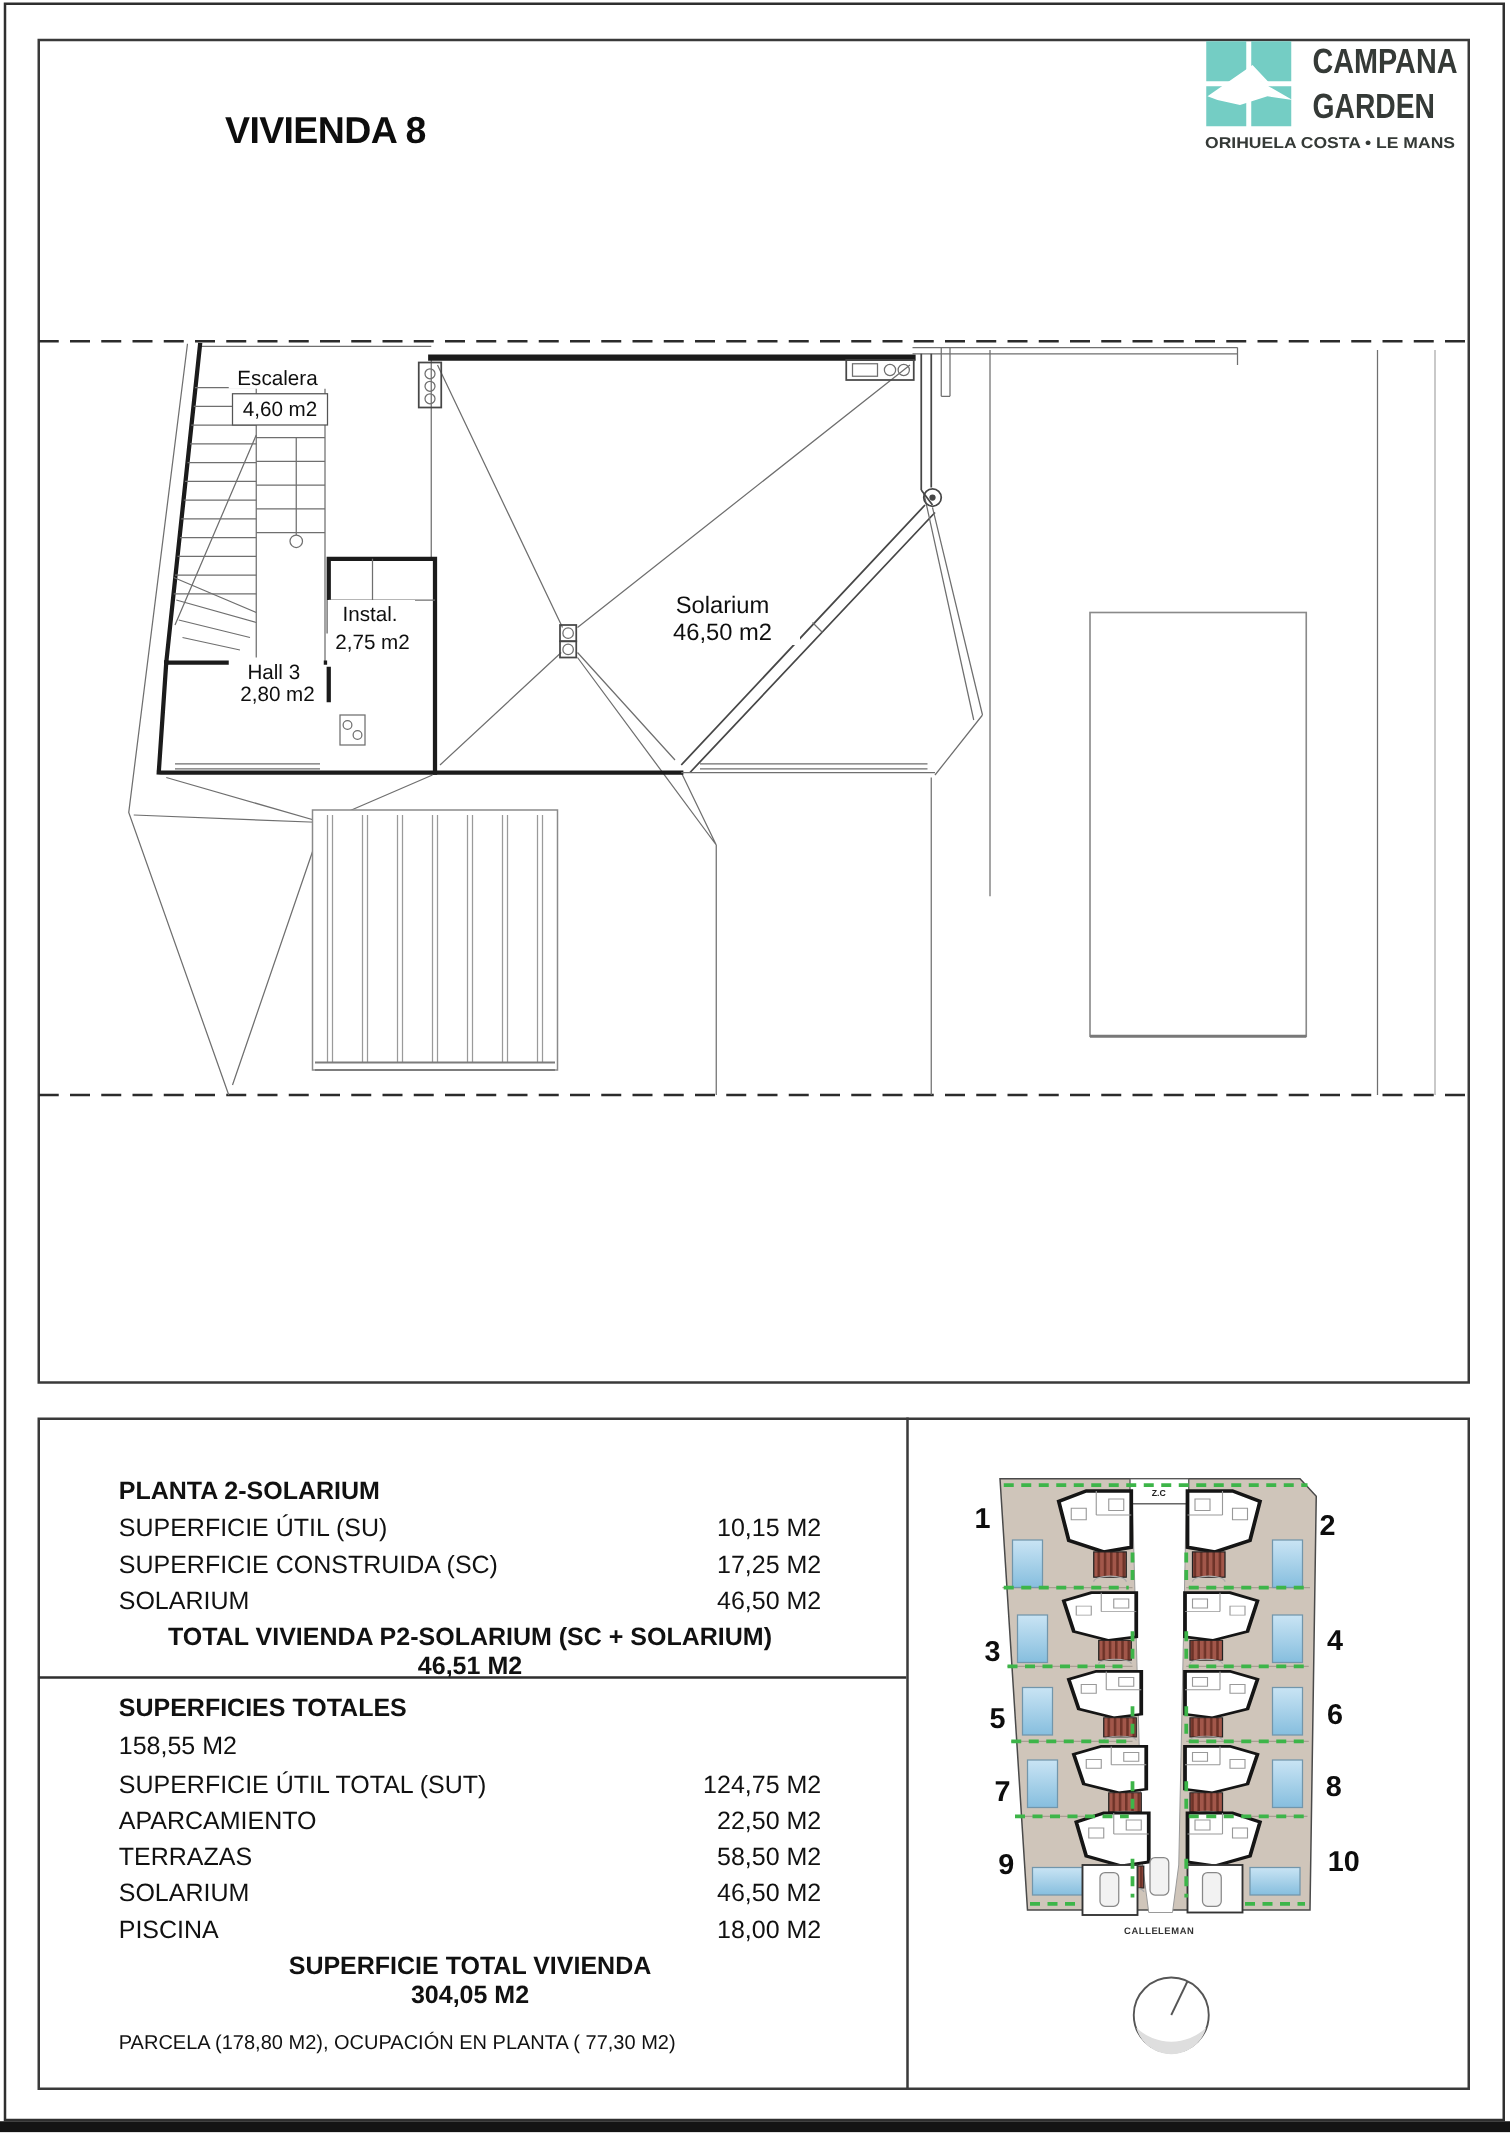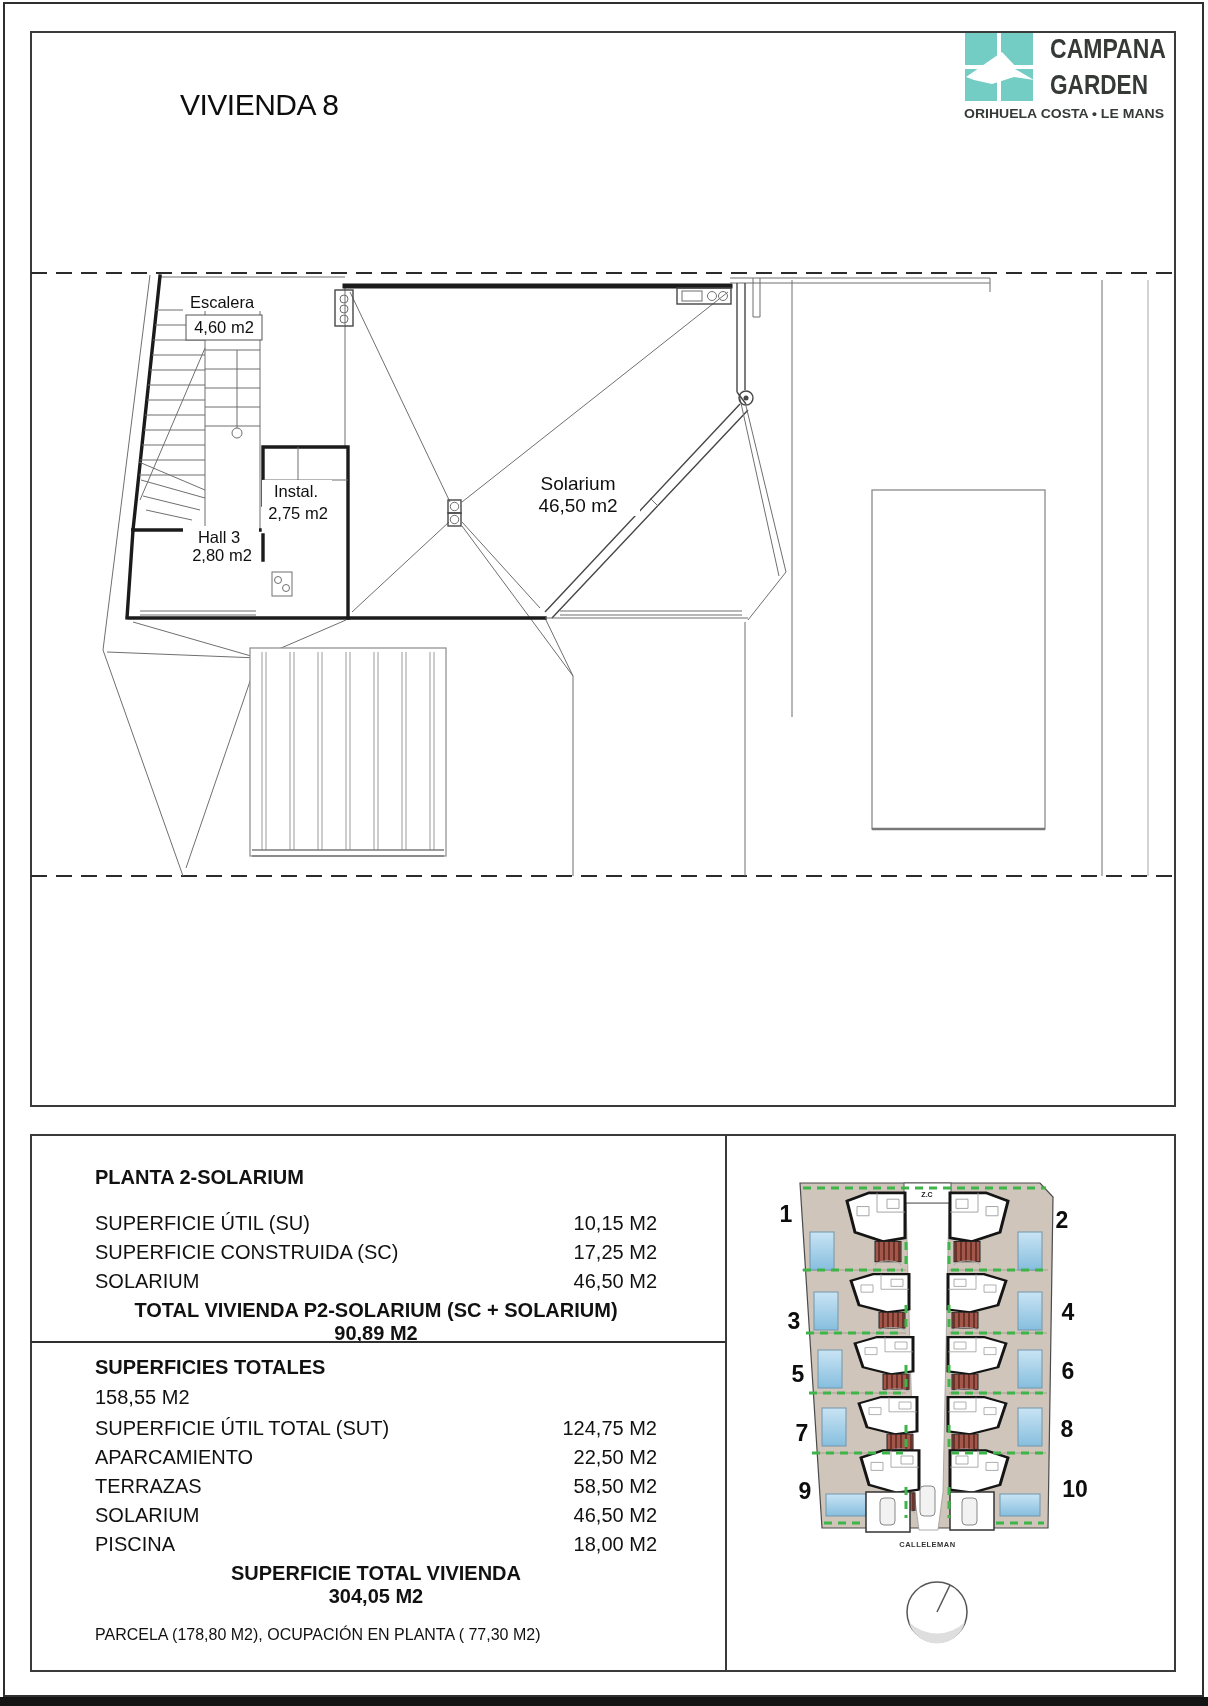--- a/index.html
+++ b/index.html
@@ -6,21 +6,21 @@
   .page{position:relative;width:1208px;height:1706px;background:#fff;overflow:hidden;
         font-family:"Liberation Sans","DejaVu Sans",sans-serif;color:#111;}
   .page-frame{position:absolute;left:3px;top:2px;width:1201px;height:1695px;
         border:2px solid #2f2f2f;box-sizing:border-box;}
   .bottom-strip{position:absolute;left:0;top:1697px;width:1208px;height:9px;background:#141414;}
   .upper-box{position:absolute;left:30px;top:31px;width:1146px;height:1076px;
         border:2px solid #3a3a3a;box-sizing:border-box;background:#fff;}
   .lower-box{position:absolute;left:30px;top:1134px;width:1146px;height:538px;
         border:2px solid #3a3a3a;box-sizing:border-box;background:#fff;}
   .vdivider{position:absolute;left:725px;top:1134px;width:2px;height:538px;background:#3a3a3a;}
-  .page-title{position:absolute;left:180px;top:88px;font-size:30px;font-weight:normal;
+  .page-title{position:absolute;left:180px;top:88px;font-size:30px;font-weight:bold;
         letter-spacing:-0.5px;color:#0d0d0d;}
   .logo{position:absolute;left:962px;top:28px;width:212px;height:96px;}
   .floorplan{position:absolute;left:31px;top:240px;width:1145px;height:650px;}
   .siteplan{position:absolute;left:725px;top:1134px;width:451px;height:538px;}
   .panel-left{position:absolute;left:31px;top:1134px;width:694px;height:538px;}
   .theading{position:absolute;left:64px;font-size:20px;font-weight:bold;white-space:nowrap;}
   .trow{position:absolute;left:64px;width:562px;display:flex;justify-content:space-between;
         font-size:20px;white-space:nowrap;text-align:center;}
   .trow.bold{font-weight:bold;flex-direction:column;}
   .tsep{position:absolute;left:0;top:207px;width:694px;height:2px;background:#2f2f2f;}
@@ -156,37 +156,37 @@
       <rect x="516" y="470" width="124" height="46" fill="#fff"></rect>
       <text class="lab2" x="578" y="490">Solarium</text>
       <text class="lab2" x="578" y="512">46,50 m2</text>
     </g>
   </svg>
 
   <div class="lower-box"></div>
   <div class="vdivider"></div>
 
   <div class="panel-left">
-    <div class="theading" style="top:32px;">PLANTA 2-SOLARIUM</div>
+    <div class="theading" style="top:48px;">PLANTA 2-SOLARIUM</div>
 
     <div class="trow" style="top:78px">
       <span>SUPERFICIE ÚTIL (SU)</span>
       <span>10,15 M2</span>
     </div>
     <div class="trow" style="top:107px">
       <span>SUPERFICIE CONSTRUIDA (SC)</span>
       <span>17,25 M2</span>
     </div>
     <div class="trow" style="top:136px">
       <span>SOLARIUM</span>
       <span>46,50 M2</span>
     </div>
     <div class="trow bold" style="top:165px">
       <span>TOTAL VIVIENDA P2-SOLARIUM (SC + SOLARIUM)</span>
-      <span>90,89 M2</span>
+      <span>46,51 M2</span>
     </div>
 
     <div class="tsep"></div>
 
     <div class="theading" style="top:222px;text-align:center;">SUPERFICIES TOTALES</div>
 
     <div class="trow" style="top:252px">
       <span>158,55 M2</span>
     </div>
     <div class="trow" style="top:283px">

